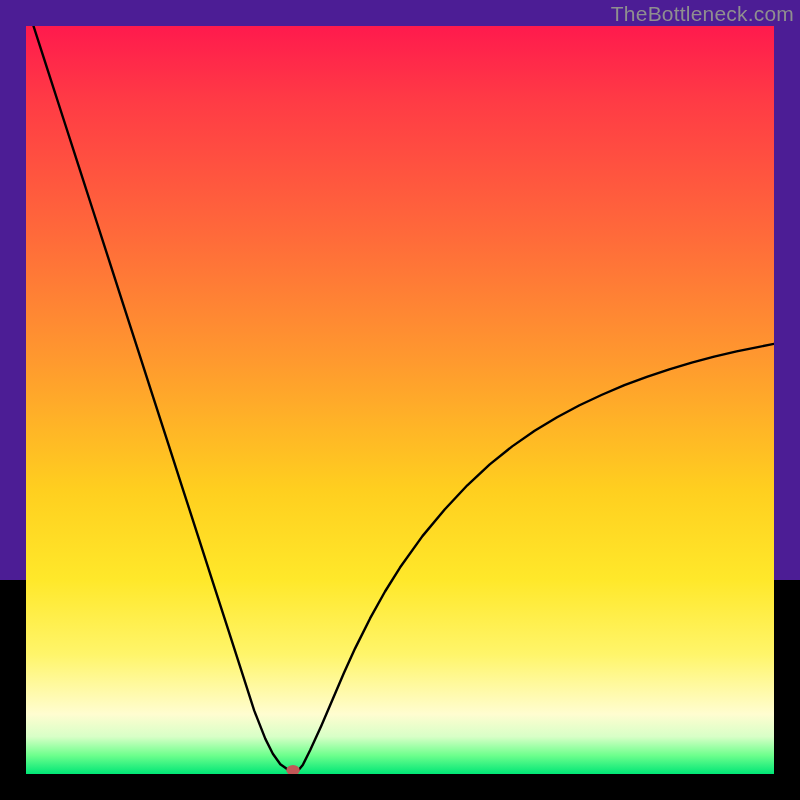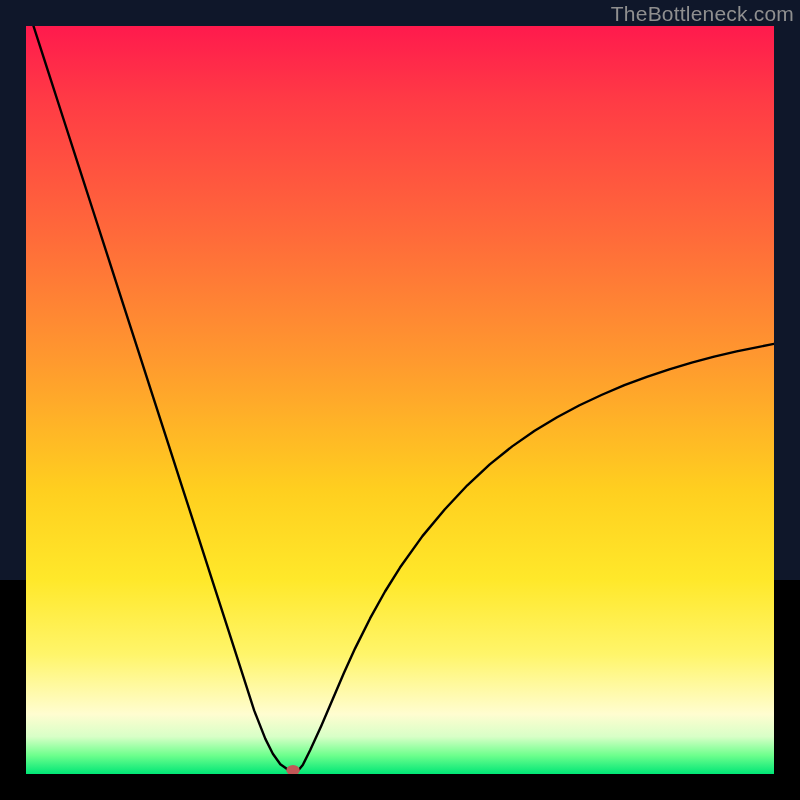--- a/index.html
+++ b/index.html
@@ -8,21 +8,21 @@
     width: 800px;
     height: 800px;
     overflow: hidden;
     background: #000;
     font-family: Arial, Helvetica, sans-serif;
   }
   .frame {
     position: relative;
     width: 800px;
     height: 580px;
-    background: #0f172a;
+    background: #4c1d95;
     text-align: right;
   }
   .plot {
     position: absolute;
     left: 26px;
     top: 26px;
     width: 748px;
     height: 748px;
     
     background: linear-gradient(

